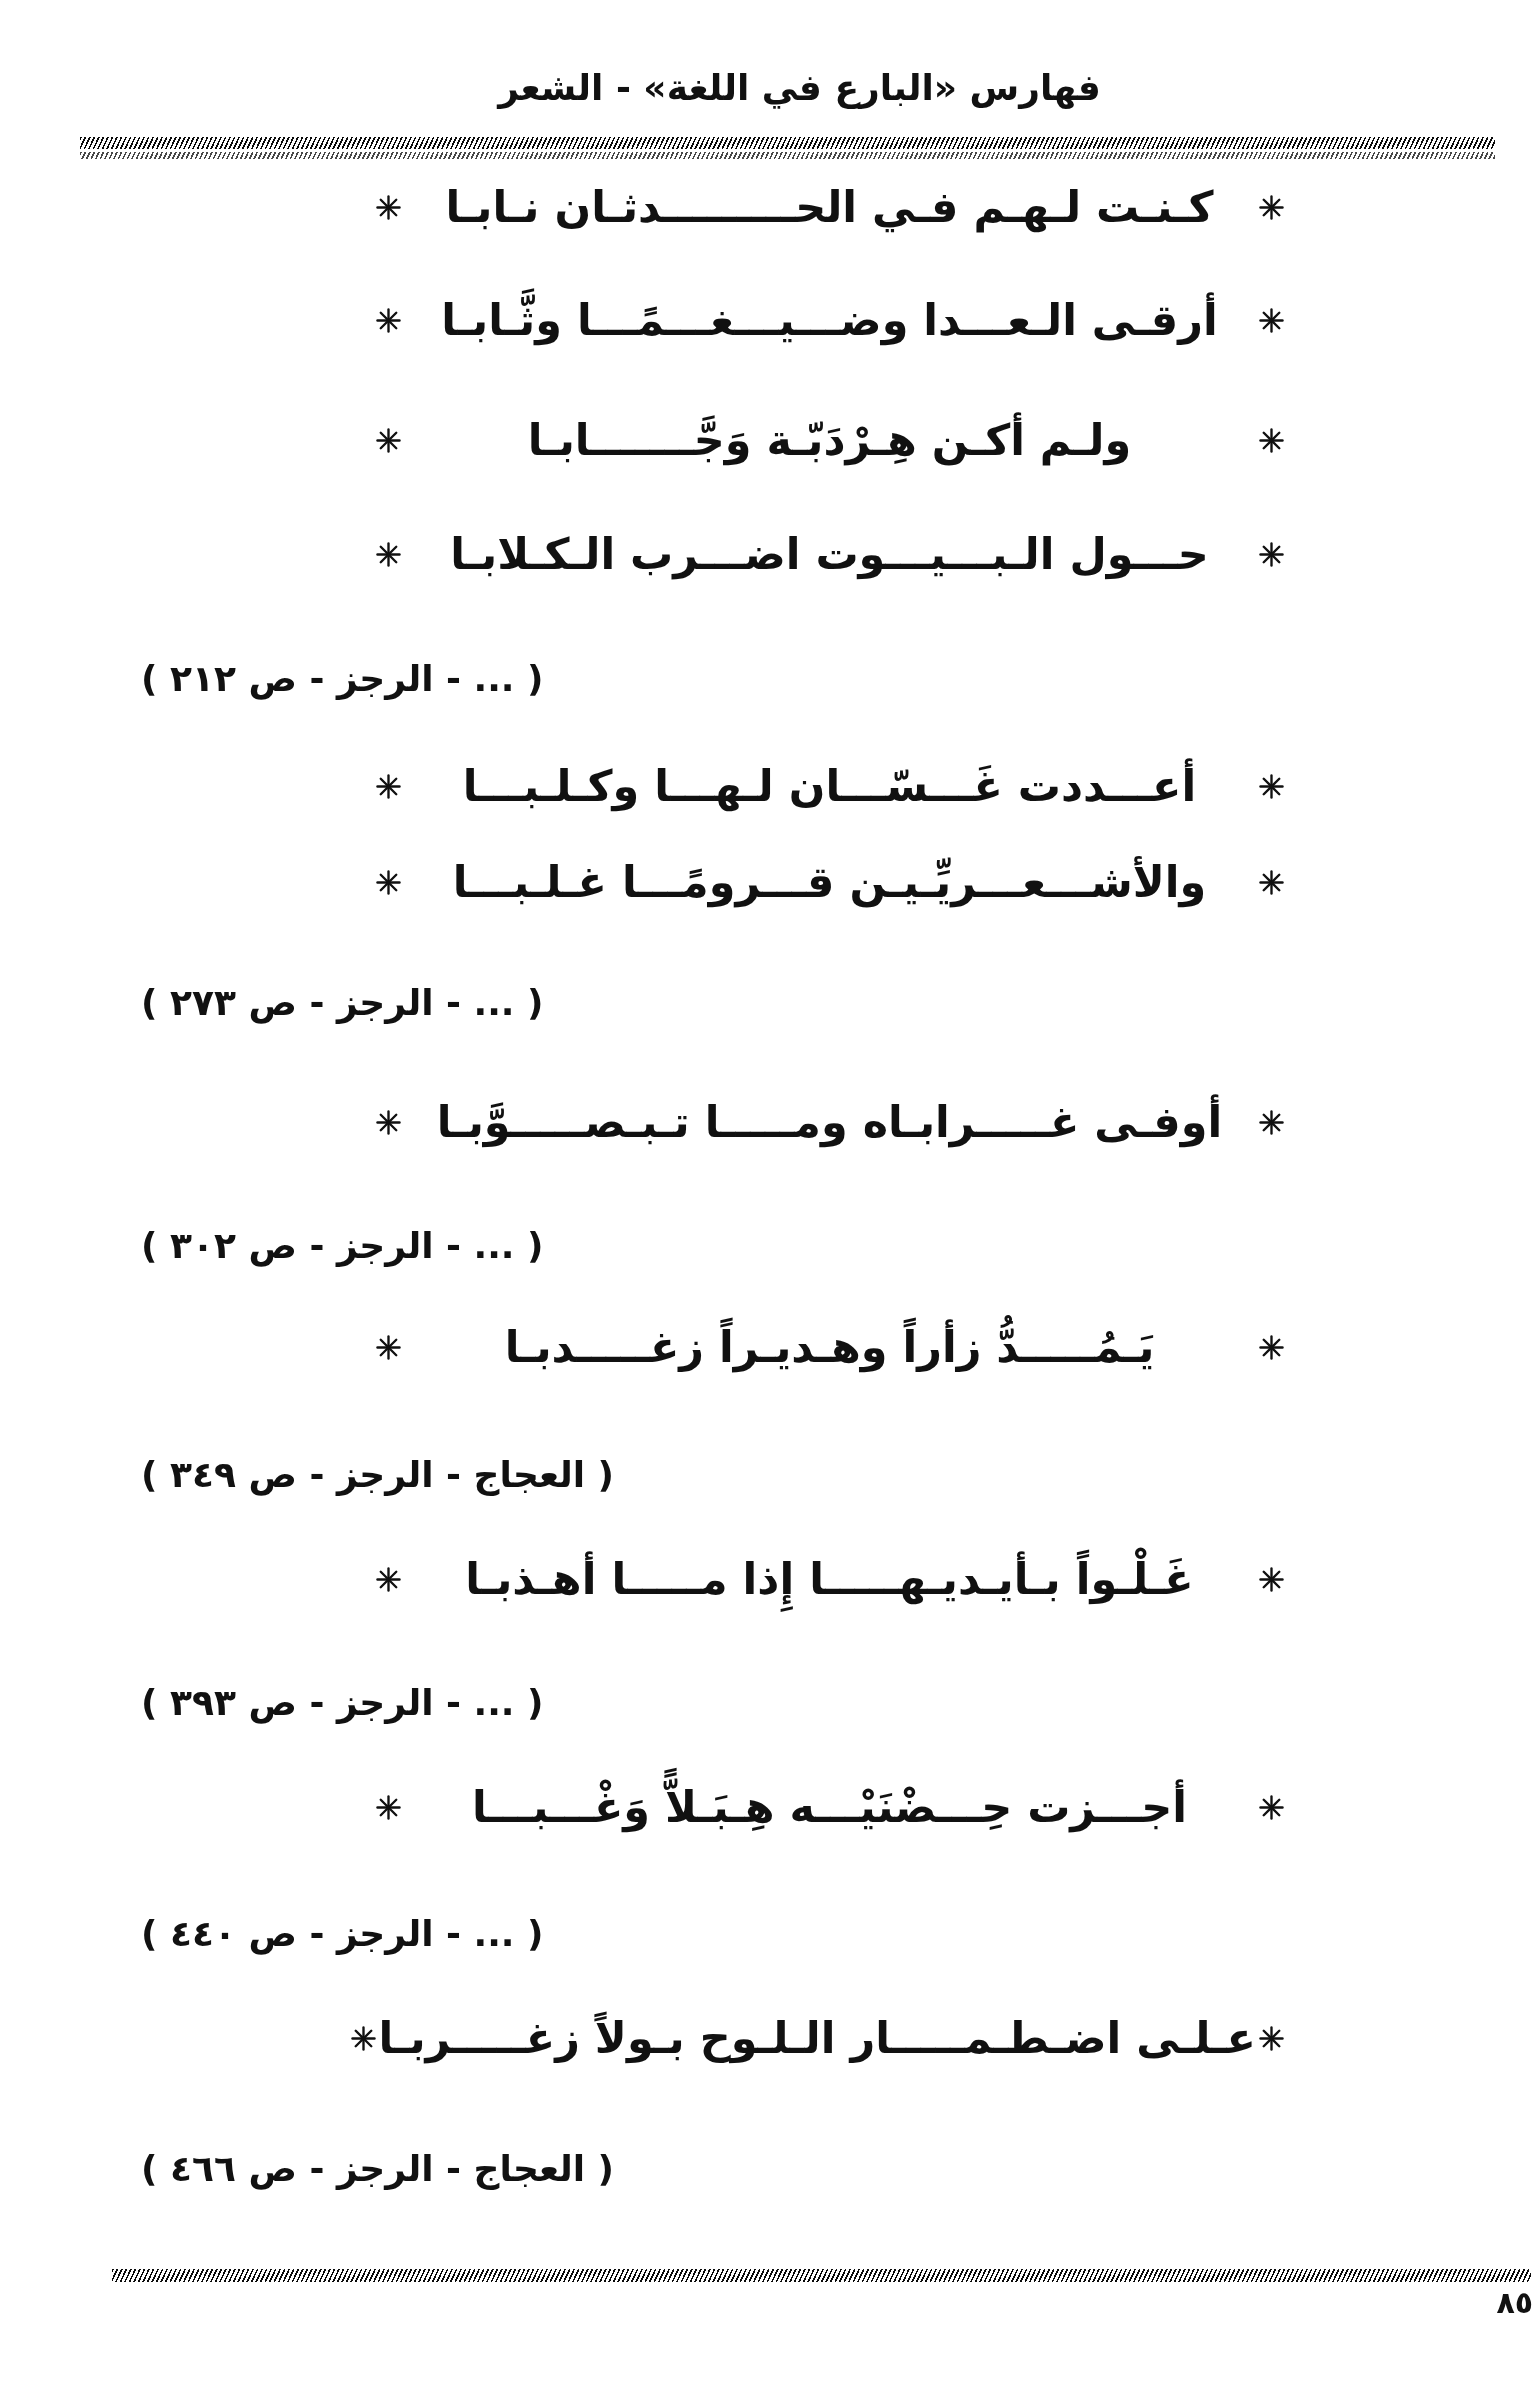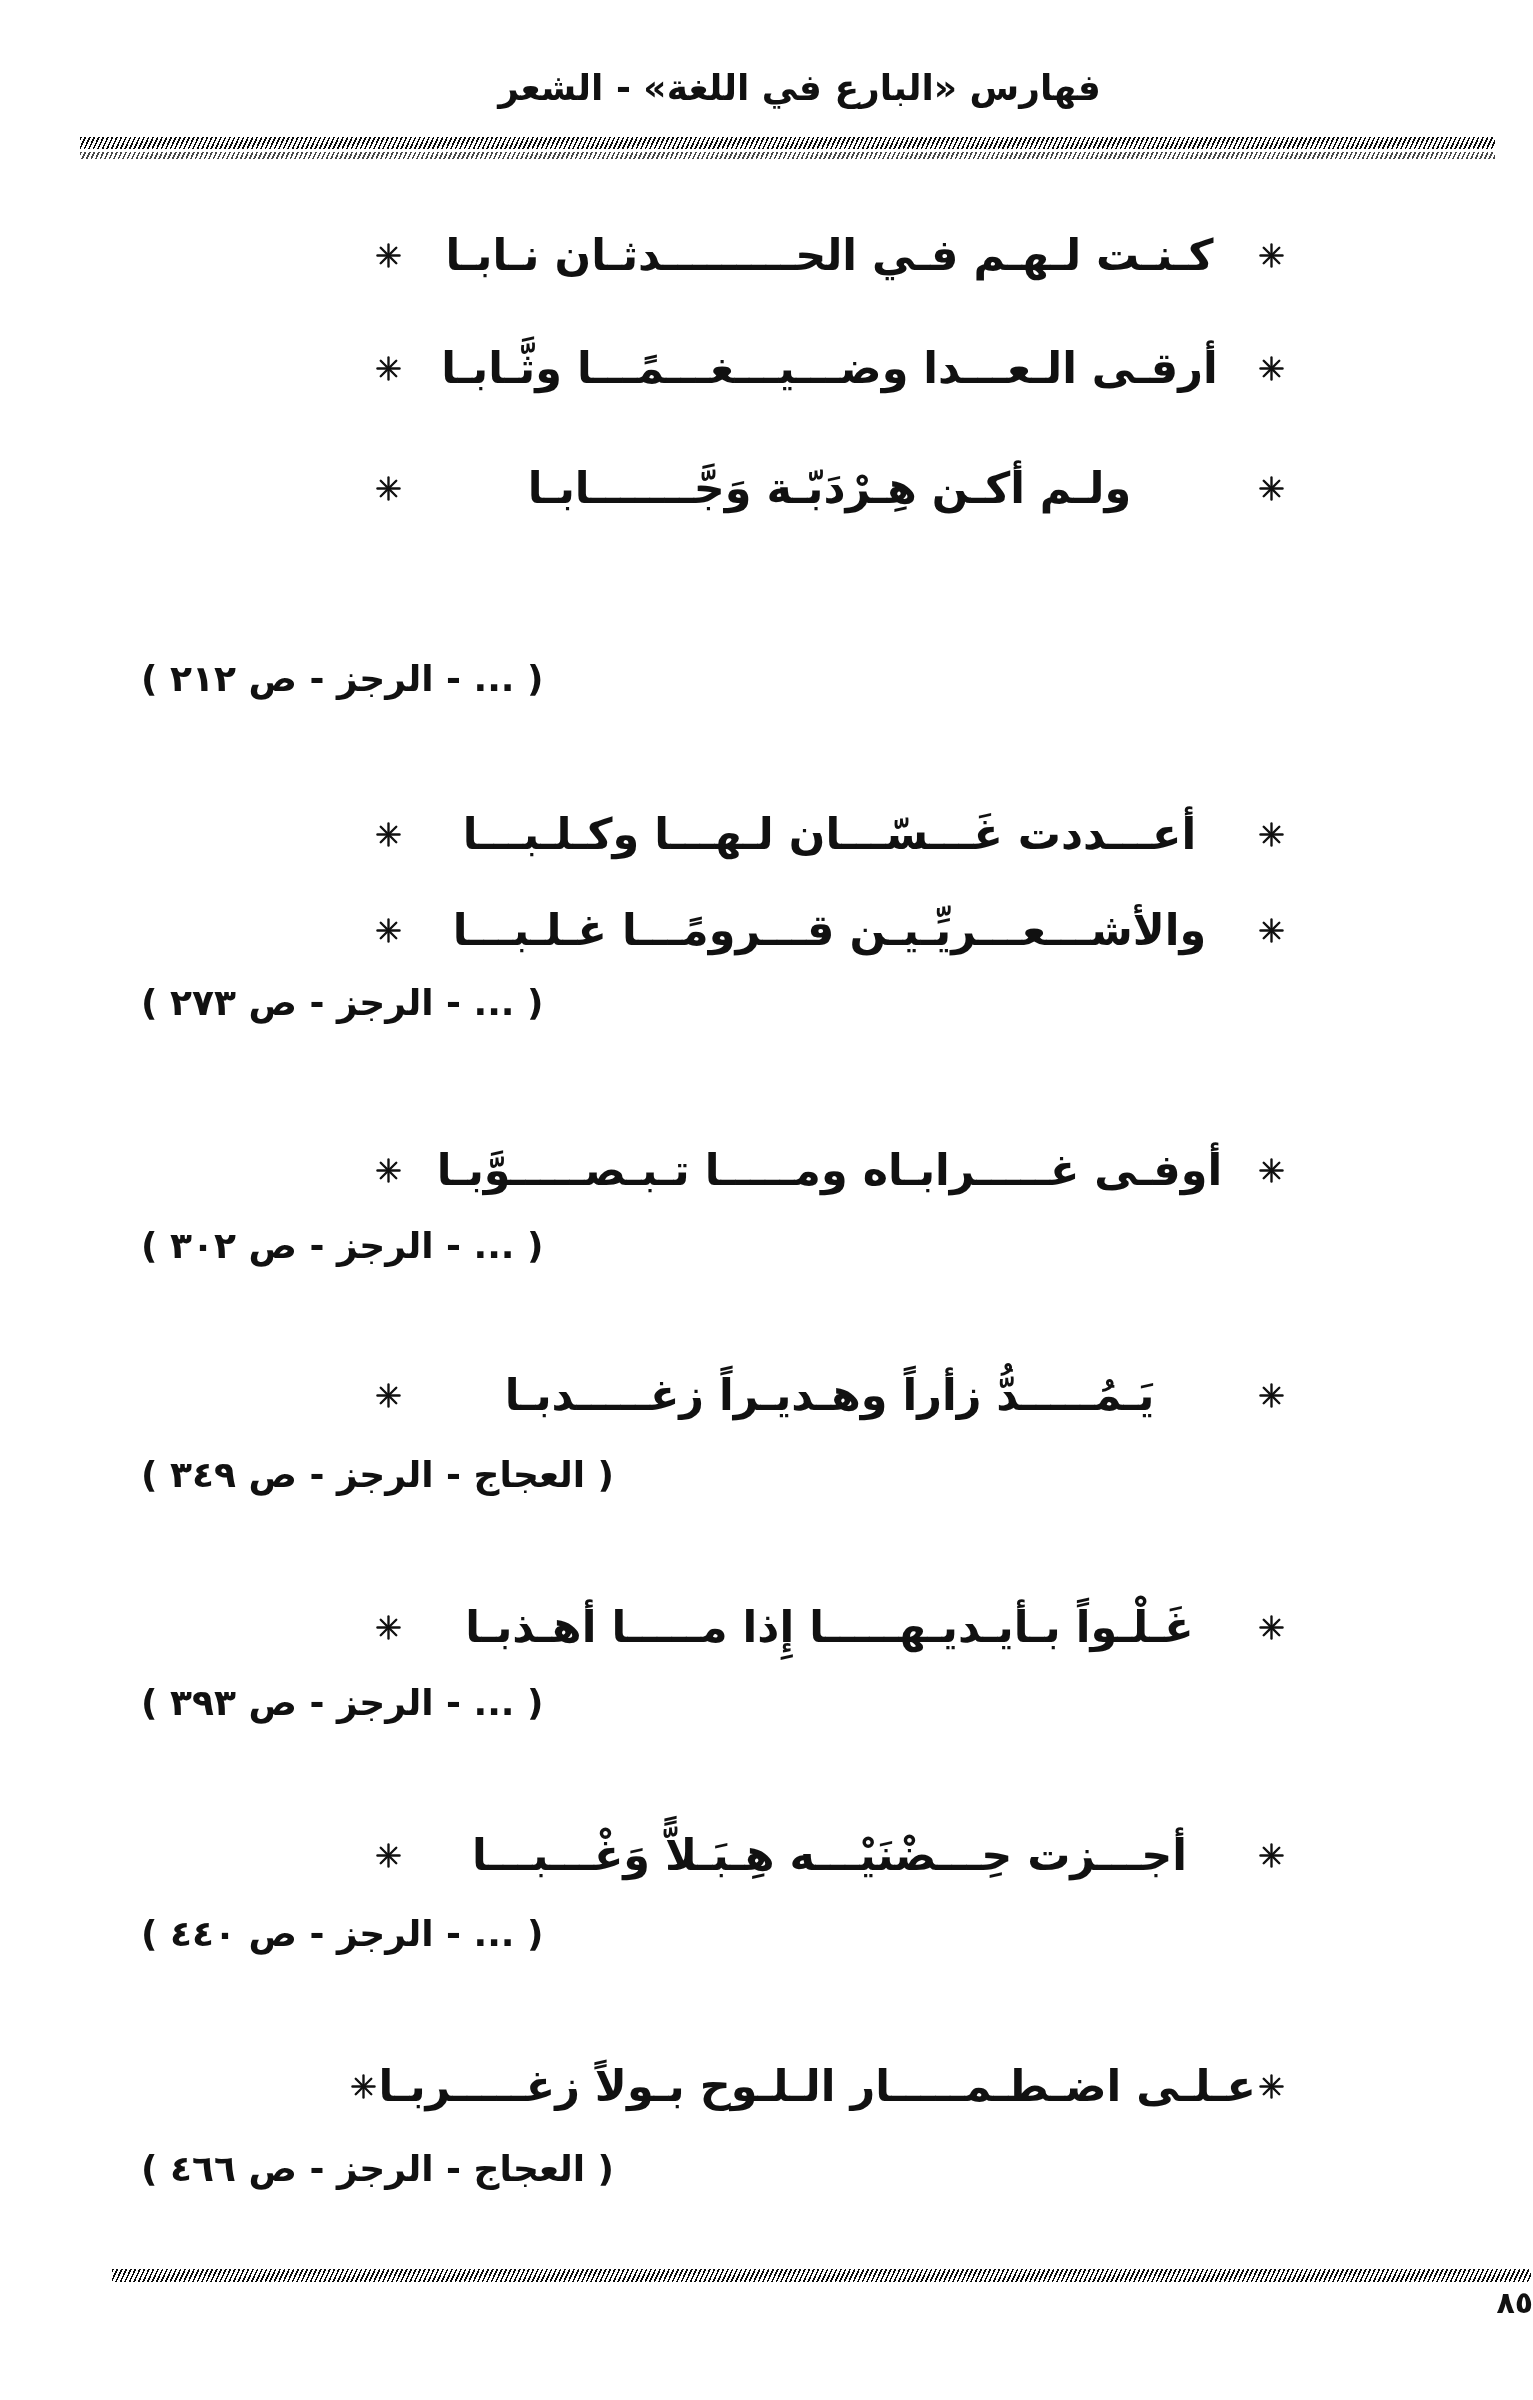--- a/index.html
+++ b/index.html
@@ -34,21 +34,20 @@
   .rule.bottom{left:112px;top:2269px;width:1419px;height:13.3px;}
   
   .verse{
     position:absolute;
     left:373px;width:913px;height:67px;
     display:flex;align-items:center;justify-content:space-between;
     direction:rtl;
     font-size:43px;font-weight:bold;
     line-height:67px;
     white-space:nowrap;
-    margin-top:48px;
   }
   .verse-text{flex:1;text-align:center;overflow:visible;}
   .star{flex:0 0 auto;display:flex;align-items:center;justify-content:center;width:30px;height:30px;}
   .star svg{display:block;}
   
   .citation{
     position:absolute;
     left:141px;height:57px;
     direction:rtl;
     font-size:36px;font-weight:bold;
@@ -140,20 +139,43 @@
           <g stroke="#111" stroke-width="2.1" stroke-linecap="round" fill="none">
             <path d="M12 2.2v19.6"></path>
             <path d="M2.2 12h19.6"></path>
             <path d="M5.1 5.1l13.8 13.8"></path>
             <path d="M18.9 5.1L5.1 18.9"></path>
           </g>
         </svg>
       </span>
   </div>
 
+  <div class="verse" style="top:521px">
+    <span class="star">
+        <svg width="27" height="27" viewBox="0 0 24 24" aria-hidden="true">
+          <g stroke="#111" stroke-width="2.1" stroke-linecap="round" fill="none">
+            <path d="M12 2.2v19.6"></path>
+            <path d="M2.2 12h19.6"></path>
+            <path d="M5.1 5.1l13.8 13.8"></path>
+            <path d="M18.9 5.1L5.1 18.9"></path>
+          </g>
+        </svg>
+      </span>
+    <span class="verse-text">حـــول الـبـــيـــوت اضـــرب الـكـلابـا</span>
+    <span class="star">
+        <svg width="27" height="27" viewBox="0 0 24 24" aria-hidden="true">
+          <g stroke="#111" stroke-width="2.1" stroke-linecap="round" fill="none">
+            <path d="M12 2.2v19.6"></path>
+            <path d="M2.2 12h19.6"></path>
+            <path d="M5.1 5.1l13.8 13.8"></path>
+            <path d="M18.9 5.1L5.1 18.9"></path>
+          </g>
+        </svg>
+      </span>
+  </div>
 
   <div class="citation" style="top:650px">( ... - الرجز - ص ٢١٢ )</div>
 
   <div class="verse" style="top:753px">
     <span class="star">
         <svg width="27" height="27" viewBox="0 0 24 24" aria-hidden="true">
           <g stroke="#111" stroke-width="2.1" stroke-linecap="round" fill="none">
             <path d="M12 2.2v19.6"></path>
             <path d="M2.2 12h19.6"></path>
             <path d="M5.1 5.1l13.8 13.8"></path>

